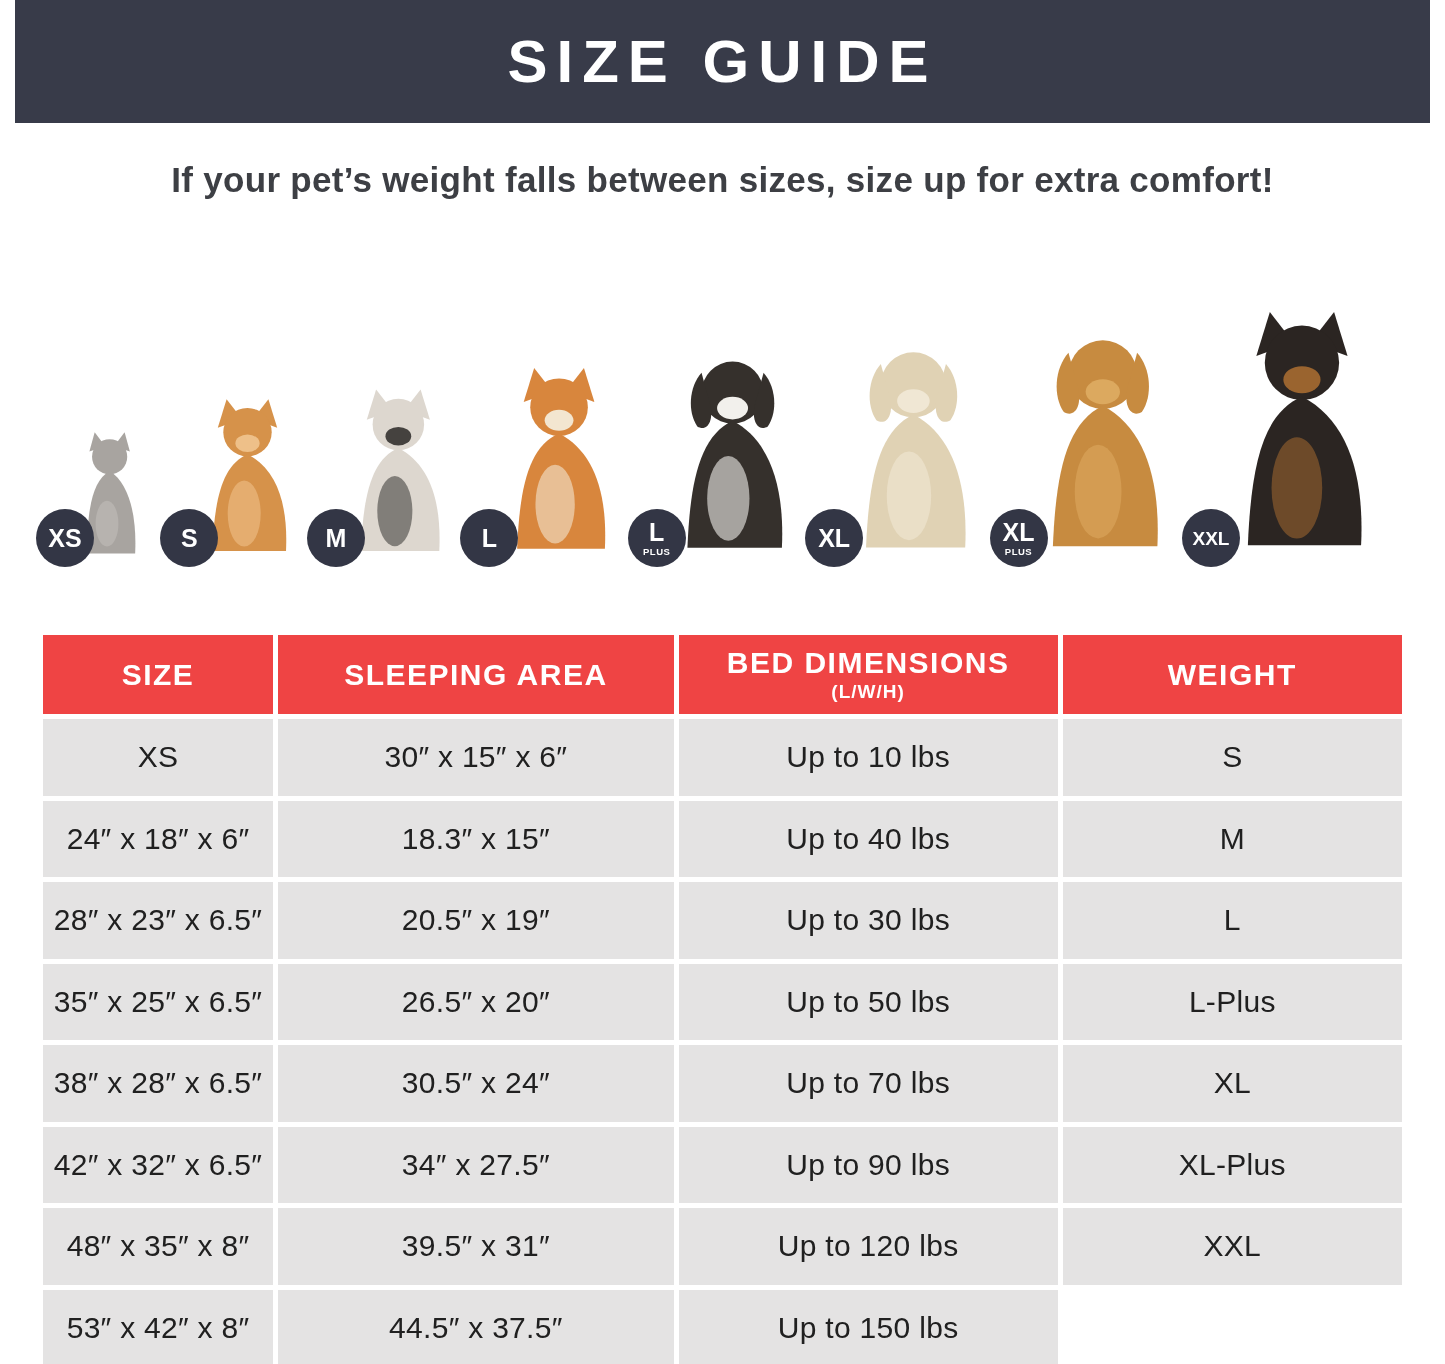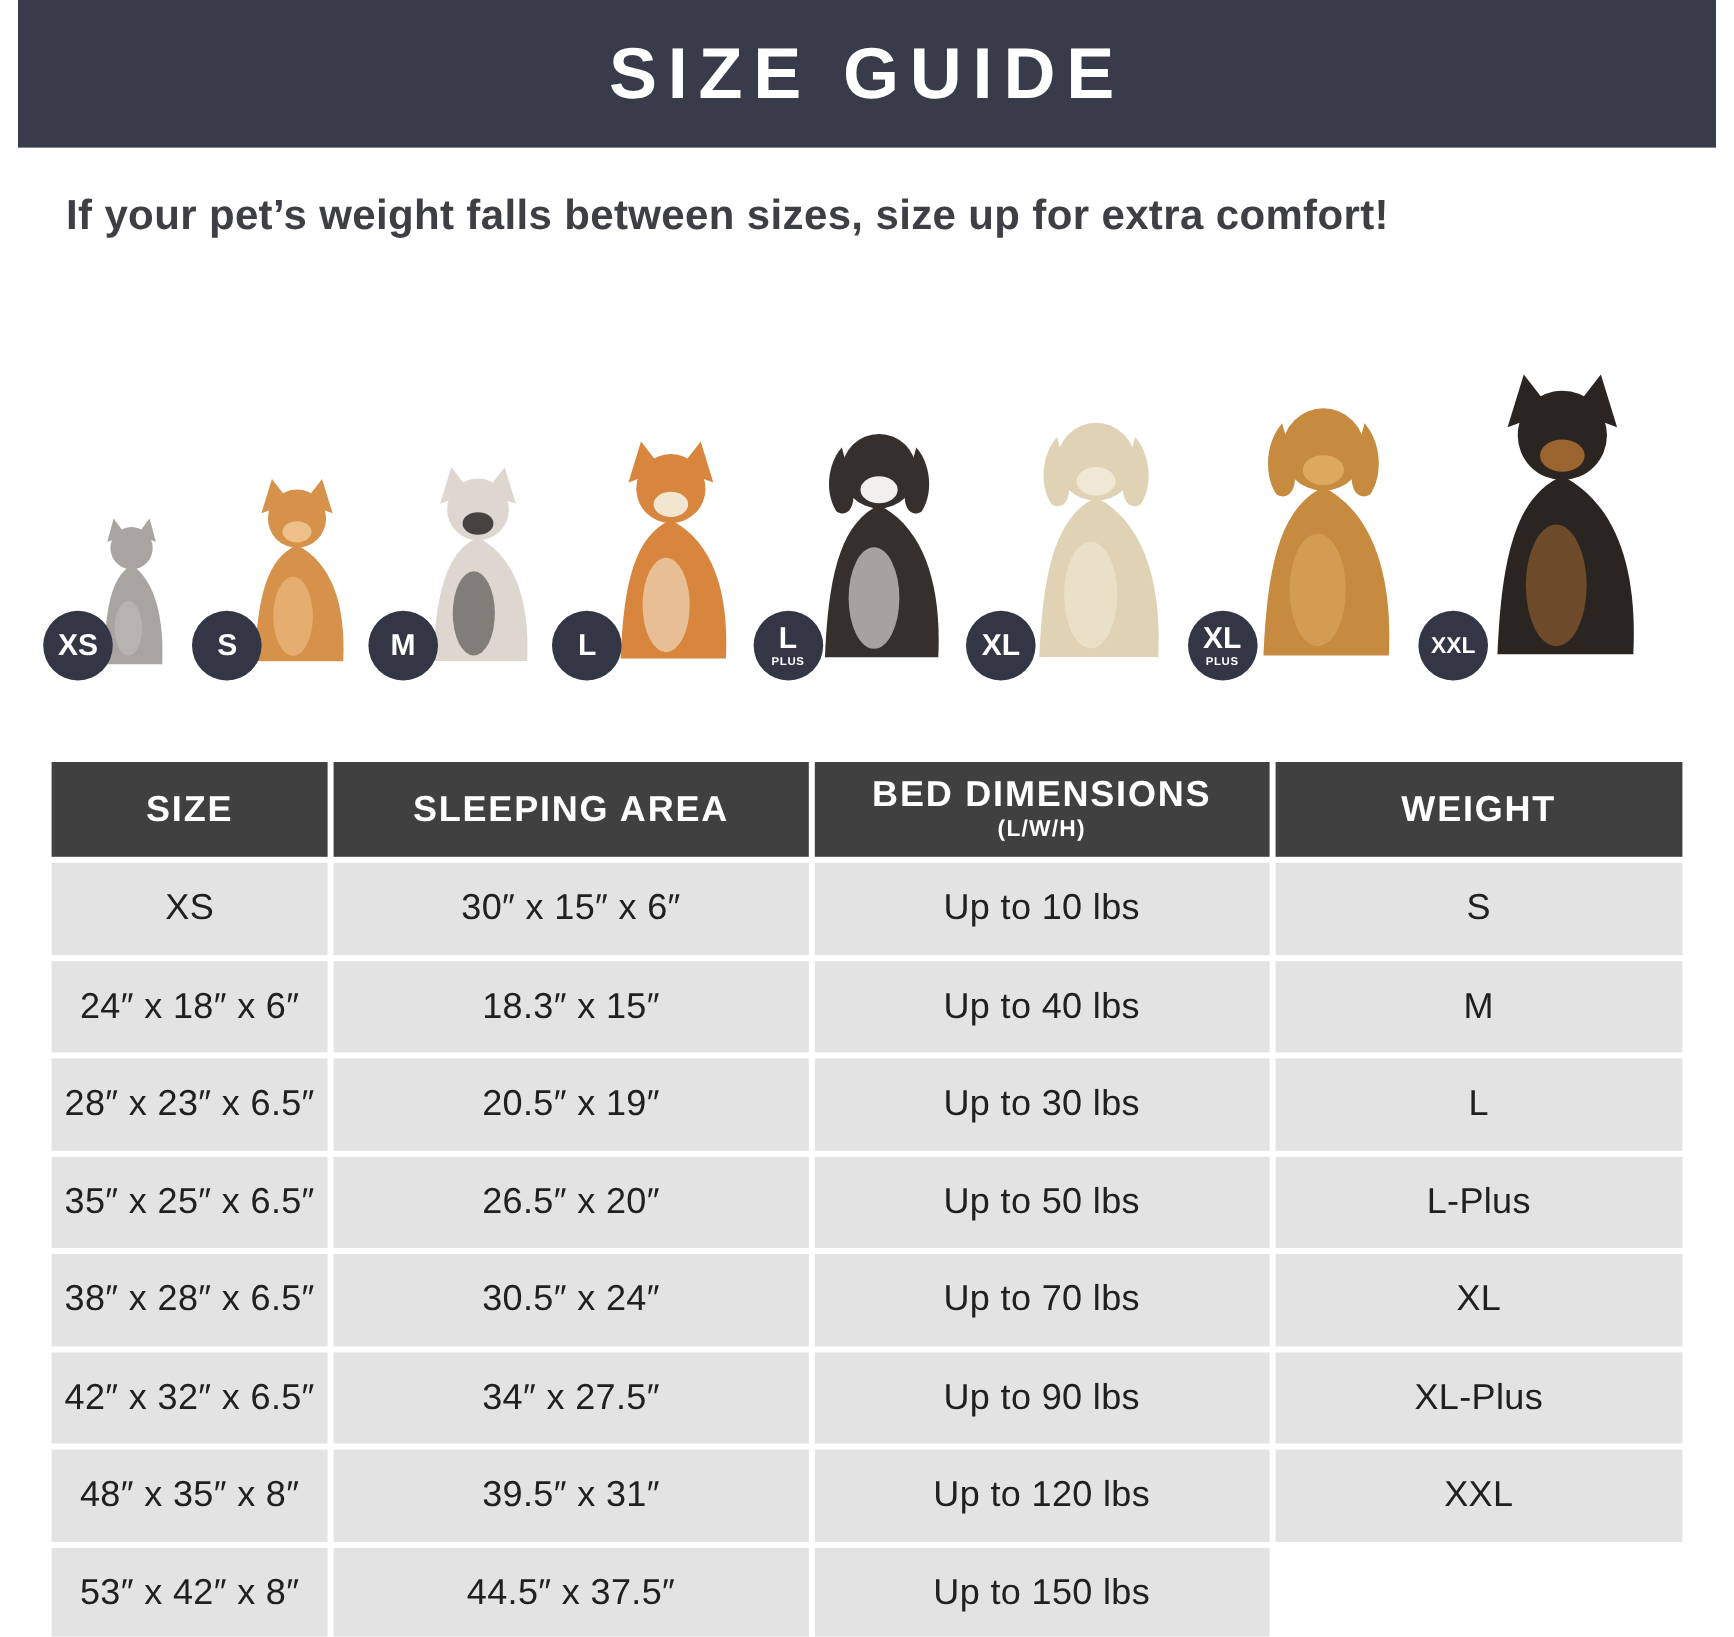--- a/index.html
+++ b/index.html
@@ -9,21 +9,21 @@
   }
   
   .header-bar{
     height:123px;background:#383b49;display:flex;align-items:center;justify-content:center;
   }
   .page-title{
     margin:0;color:#fff;font-size:60px;font-weight:700;letter-spacing:9px;
   }
   
   .subtitle{
-    margin:36px 40px 0;text-align:left;font-size:35px;font-weight:600;
+    margin:36px 40px 0;text-align:center;font-size:35px;font-weight:600;
     color:#3d3f44;letter-spacing:.3px;line-height:1.2;
   }
   
   .pets{
     margin:56px 52px 0 48px;height:306px;display:flex;align-items:flex-end;
     justify-content:space-between;padding-bottom:8px;
   }
   .pet{position:relative;margin:0;display:block;}
   .pet svg{display:block;}
   .badge{
@@ -35,21 +35,21 @@
   .badge-main.small{font-size:19px;}
   .badge-sub{font-size:9.5px;margin-top:2px;letter-spacing:.5px;}
   .badge-sub:empty{display:none;}
   
   .size-table{
     margin:64px 28px 0;display:grid;
     grid-template-columns:238fr 409fr 392fr 351fr;
     grid-template-rows:79px;grid-auto-rows:76.5px;gap:5px;background:#fff;
   }
   .th{
-    background:#404040;color:#fff;display:flex;flex-direction:column;align-items:center;
+    background:#ef4444;color:#fff;display:flex;flex-direction:column;align-items:center;
     justify-content:center;font-weight:700;font-size:30px;letter-spacing:1.5px;text-align:center;
   }
   .th-sub{font-size:19px;margin-top:1px;letter-spacing:1px;}
   .th-sub:empty{display:none;}
   .td{
     background:#e4e3e3;color:#202020;display:flex;align-items:center;justify-content:center;
     font-size:30px;letter-spacing:.3px;text-align:center;
   }
 </style>
 </head>

